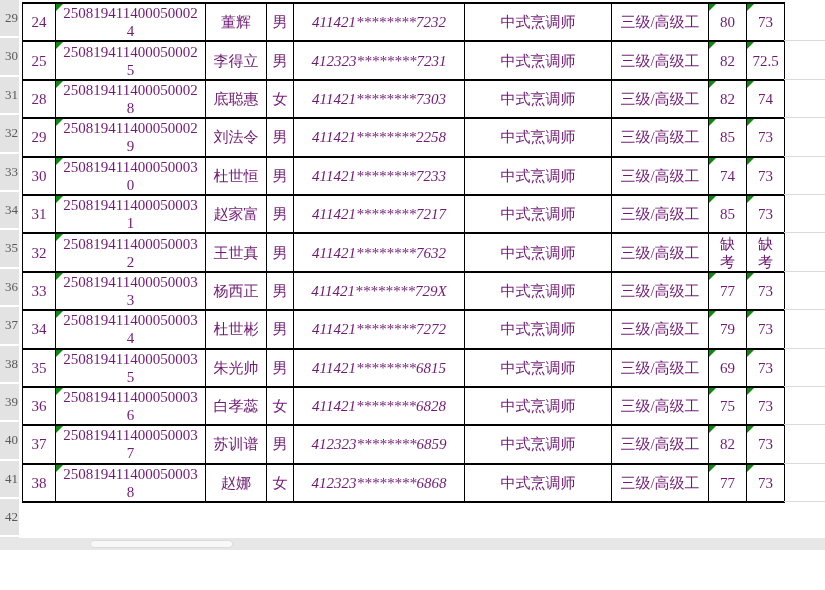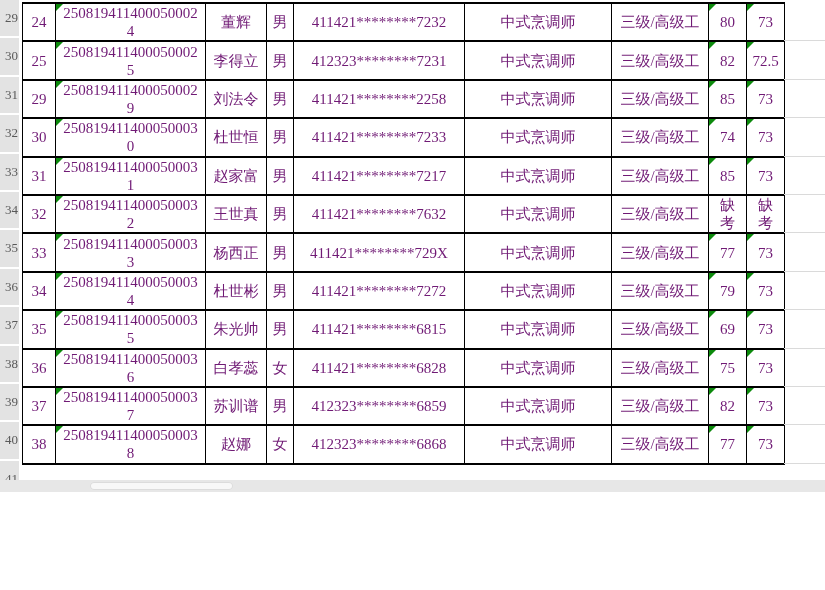--- a/index.html
+++ b/index.html
@@ -6,21 +6,21 @@
     --tri: #0c8a0c;
     --hdr-bg: #e3e3e3;
     --hdr-text: #595959;
     --grid: #dadada;
     --border: #000000;
     --track: #e7e7e7;
     --thumb: #f8f8f8;
   }
   html,body{margin:0;padding:0;}
   body{background:#ffffff;font-family:"Liberation Serif","DejaVu Serif",serif;}
-  #stage{position:relative;width:825px;height:492px;overflow:hidden;background:#ffffff;}
+  #stage{position:relative;width:825px;height:550px;overflow:hidden;background:#ffffff;}
 
   
   #rowhdr{position:absolute;left:0;top:0;width:19px;background:var(--hdr-bg);}
   .rh-cell{
     height:38.4px;box-sizing:border-box;border-bottom:2px solid #ffffff;
     color:var(--hdr-text);font-size:13px;line-height:36px;
     text-align:right;padding-right:1px;overflow:hidden;
     font-family:"Liberation Serif","DejaVu Serif",serif;
   }
 
@@ -35,21 +35,21 @@
     border-top:2px solid var(--border);border-bottom:2px solid var(--border);
     text-align:center;vertical-align:middle;
     line-height:18px;padding:0 4px;overflow:hidden;
     word-break:break-all;
   }
   #tbl tr{height:38.4px;}
   td.c-seq{width:33px;}
   td.c-examid{width:150px;font-family:Liberation Serif, serif;}
   td.c-name{width:61px;}
   td.c-gender{width:27px;}
-  td.c-idcard{width:171px;padding:0 2px;}
+  td.c-idcard{width:171px;padding:0 2px;font-style:italic;}
   td.c-occ{width:147px;}
   td.c-level{width:97px;}
   td.c-s1{width:38px;padding:0 5px;}
   td.c-s2{width:38px;padding:0 5px;}
   td.tri::before{
     content:"";position:absolute;left:0;top:0;width:0;height:0;
     border-top:7px solid var(--tri);border-right:7px solid transparent;
   }
 
   
@@ -105,20 +105,31 @@
           <td class="c-examid tri">2508194114000500025</td>
           <td class="c-name">李得立</td>
           <td class="c-gender">男</td>
           <td class="c-idcard">412323********7231</td>
           <td class="c-occ">中式烹调师</td>
           <td class="c-level">三级/高级工</td>
           <td class="c-s1 tri">82</td>
           <td class="c-s2 tri">72.5</td>
         </tr>
         <tr>
+          <td class="c-seq">28</td>
+          <td class="c-examid tri">2508194114000500028</td>
+          <td class="c-name">底聪惠</td>
+          <td class="c-gender">女</td>
+          <td class="c-idcard">411421********7303</td>
+          <td class="c-occ">中式烹调师</td>
+          <td class="c-level">三级/高级工</td>
+          <td class="c-s1 tri">82</td>
+          <td class="c-s2 tri">74</td>
+        </tr>
+        <tr>
           <td class="c-seq">29</td>
           <td class="c-examid tri">2508194114000500029</td>
           <td class="c-name">刘法令</td>
           <td class="c-gender">男</td>
           <td class="c-idcard">411421********2258</td>
           <td class="c-occ">中式烹调师</td>
           <td class="c-level">三级/高级工</td>
           <td class="c-s1 tri">85</td>
           <td class="c-s2 tri">73</td>
         </tr>

